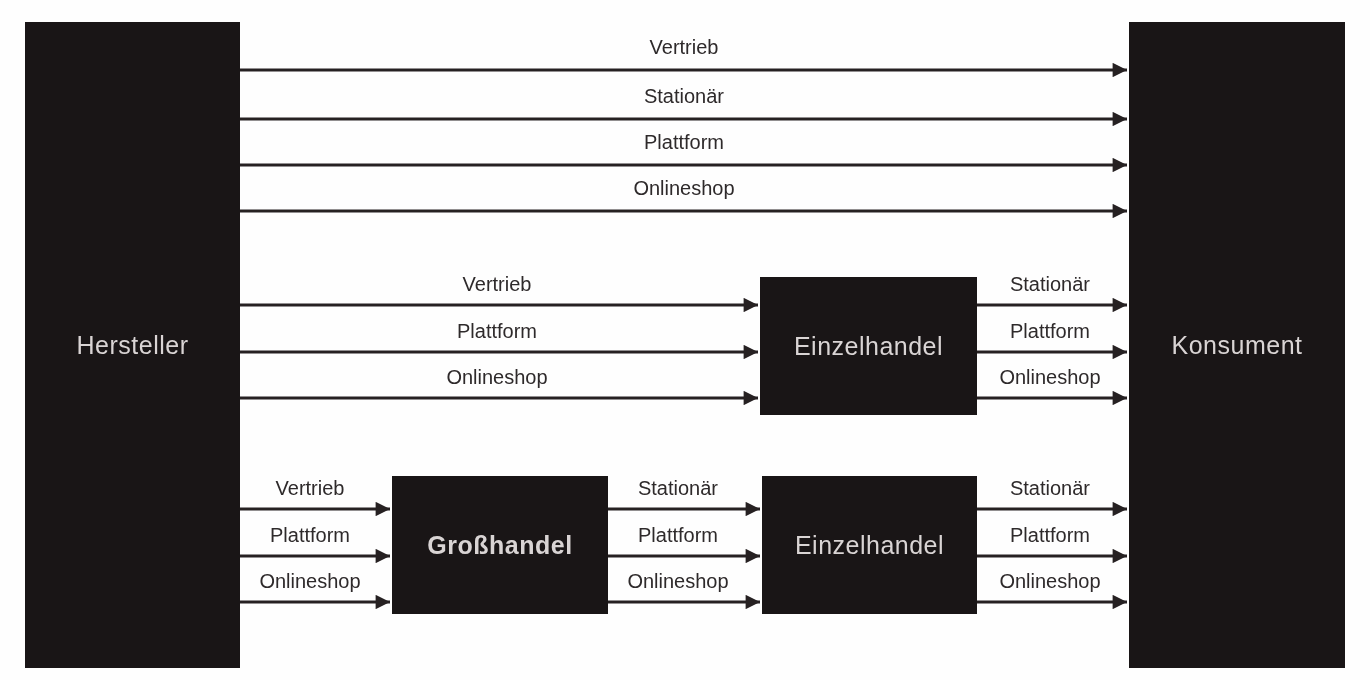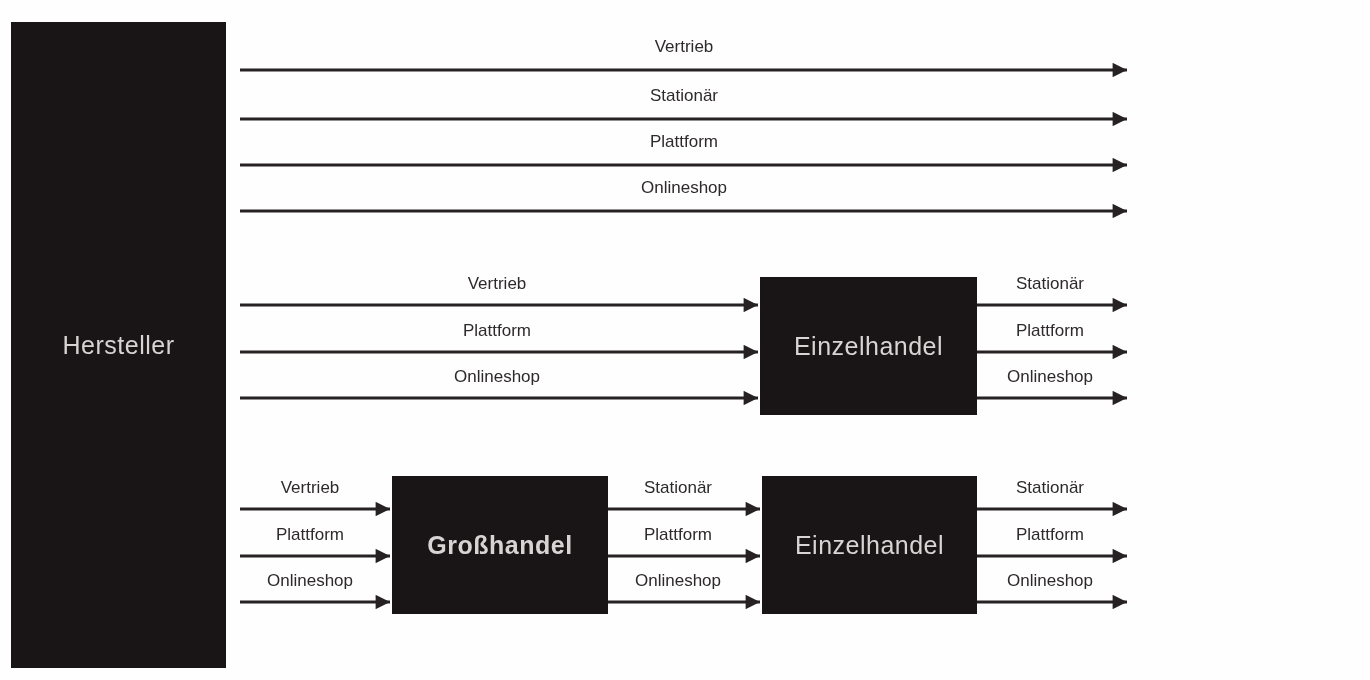--- a/index.html
+++ b/index.html
@@ -14,21 +14,21 @@
   #ah path{fill:var(--arrow,#262122);}
   .node{
     position:absolute;
     background:var(--node-bg,#191516);
     color:var(--node-text,#d9d4d4);
     display:flex;align-items:center;justify-content:center;
     font-size:25px;letter-spacing:0.5px;
   }
   .edge-label{
     position:absolute;height:30px;line-height:30px;
-    font-size:17px;color:var(--label-text,#2e2a2b);
+    font-size:20px;color:var(--label-text,#2e2a2b);
     transform:translateX(-50%);white-space:nowrap;
   }
 </style>
 </head>
 <body>
 
 <div id="canvas">
 
   <svg class="arrows" viewBox="0 0 1370 680">
     <defs>
@@ -56,22 +56,25 @@
 
     <line x1="608" y1="509" x2="760" y2="509" marker-end="url(#ah)"></line>
     <line x1="608" y1="556" x2="760" y2="556" marker-end="url(#ah)"></line>
     <line x1="608" y1="602" x2="760" y2="602" marker-end="url(#ah)"></line>
 
     <line x1="977" y1="509" x2="1127" y2="509" marker-end="url(#ah)"></line>
     <line x1="977" y1="556" x2="1127" y2="556" marker-end="url(#ah)"></line>
     <line x1="977" y1="602" x2="1127" y2="602" marker-end="url(#ah)"></line>
   </svg>
 
-  <div class="node" style="left:11px;top:22px;width:215px;height:646px;">
+  <div class="node" style="left:25px;top:22px;width:215px;height:646px;">
       <span>Hersteller</span>
+    </div>
+  <div class="node" style="left:1129px;top:22px;width:216px;height:646px;">
+      <span>Konsument</span>
     </div>
   <div class="node" style="left:760px;top:277px;width:217px;height:138px;">
       <span>Einzelhandel</span>
     </div>
   <div class="node" style="left:392px;top:476px;width:216px;height:138px;font-weight:bold;">
       <span>Großhandel</span>
     </div>
   <div class="node" style="left:762px;top:476px;width:215px;height:138px;">
       <span>Einzelhandel</span>
     </div>

